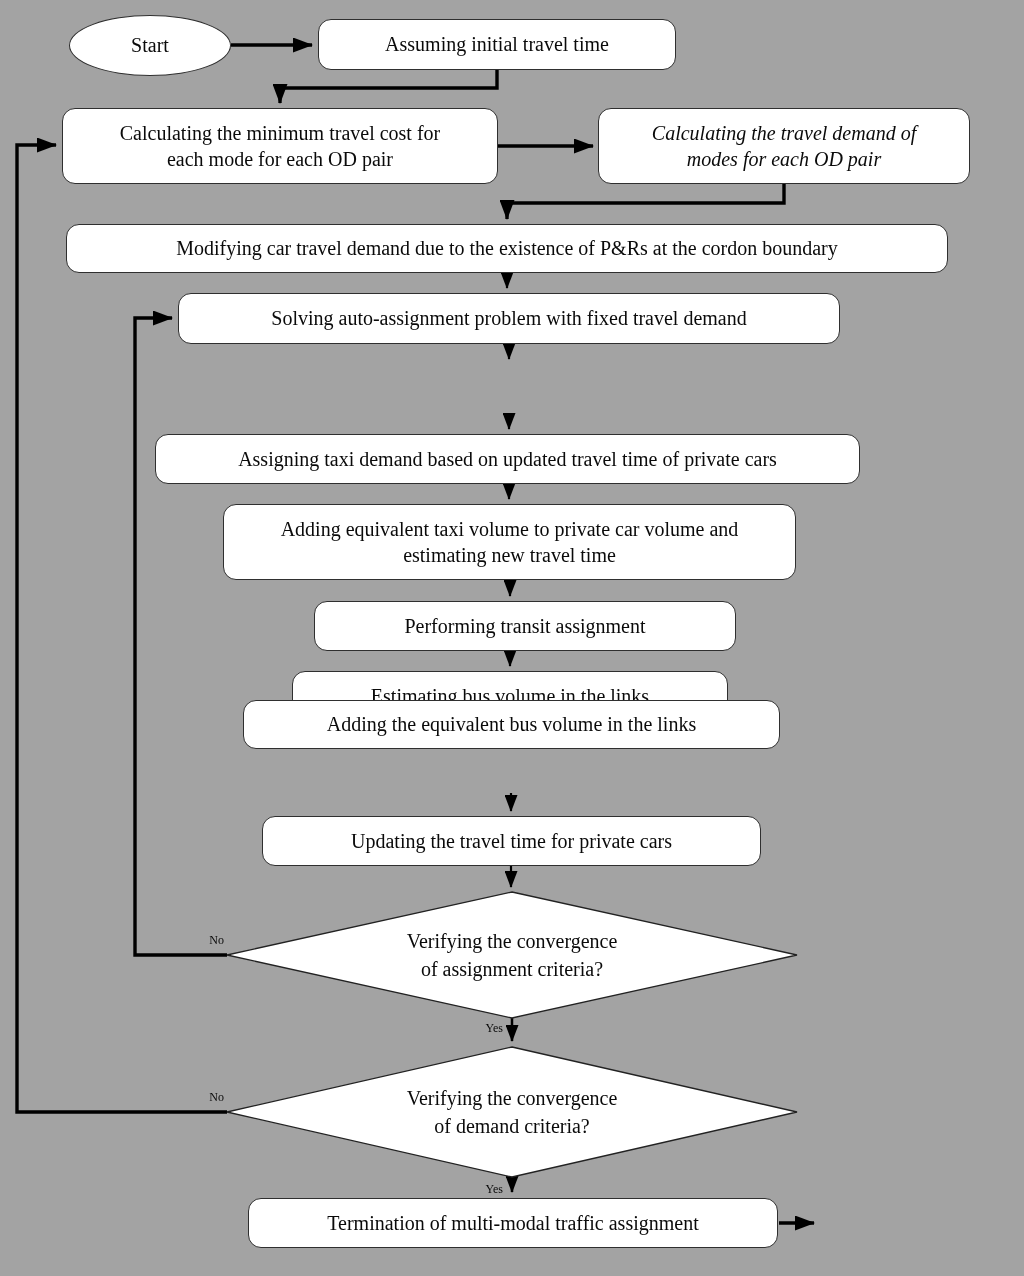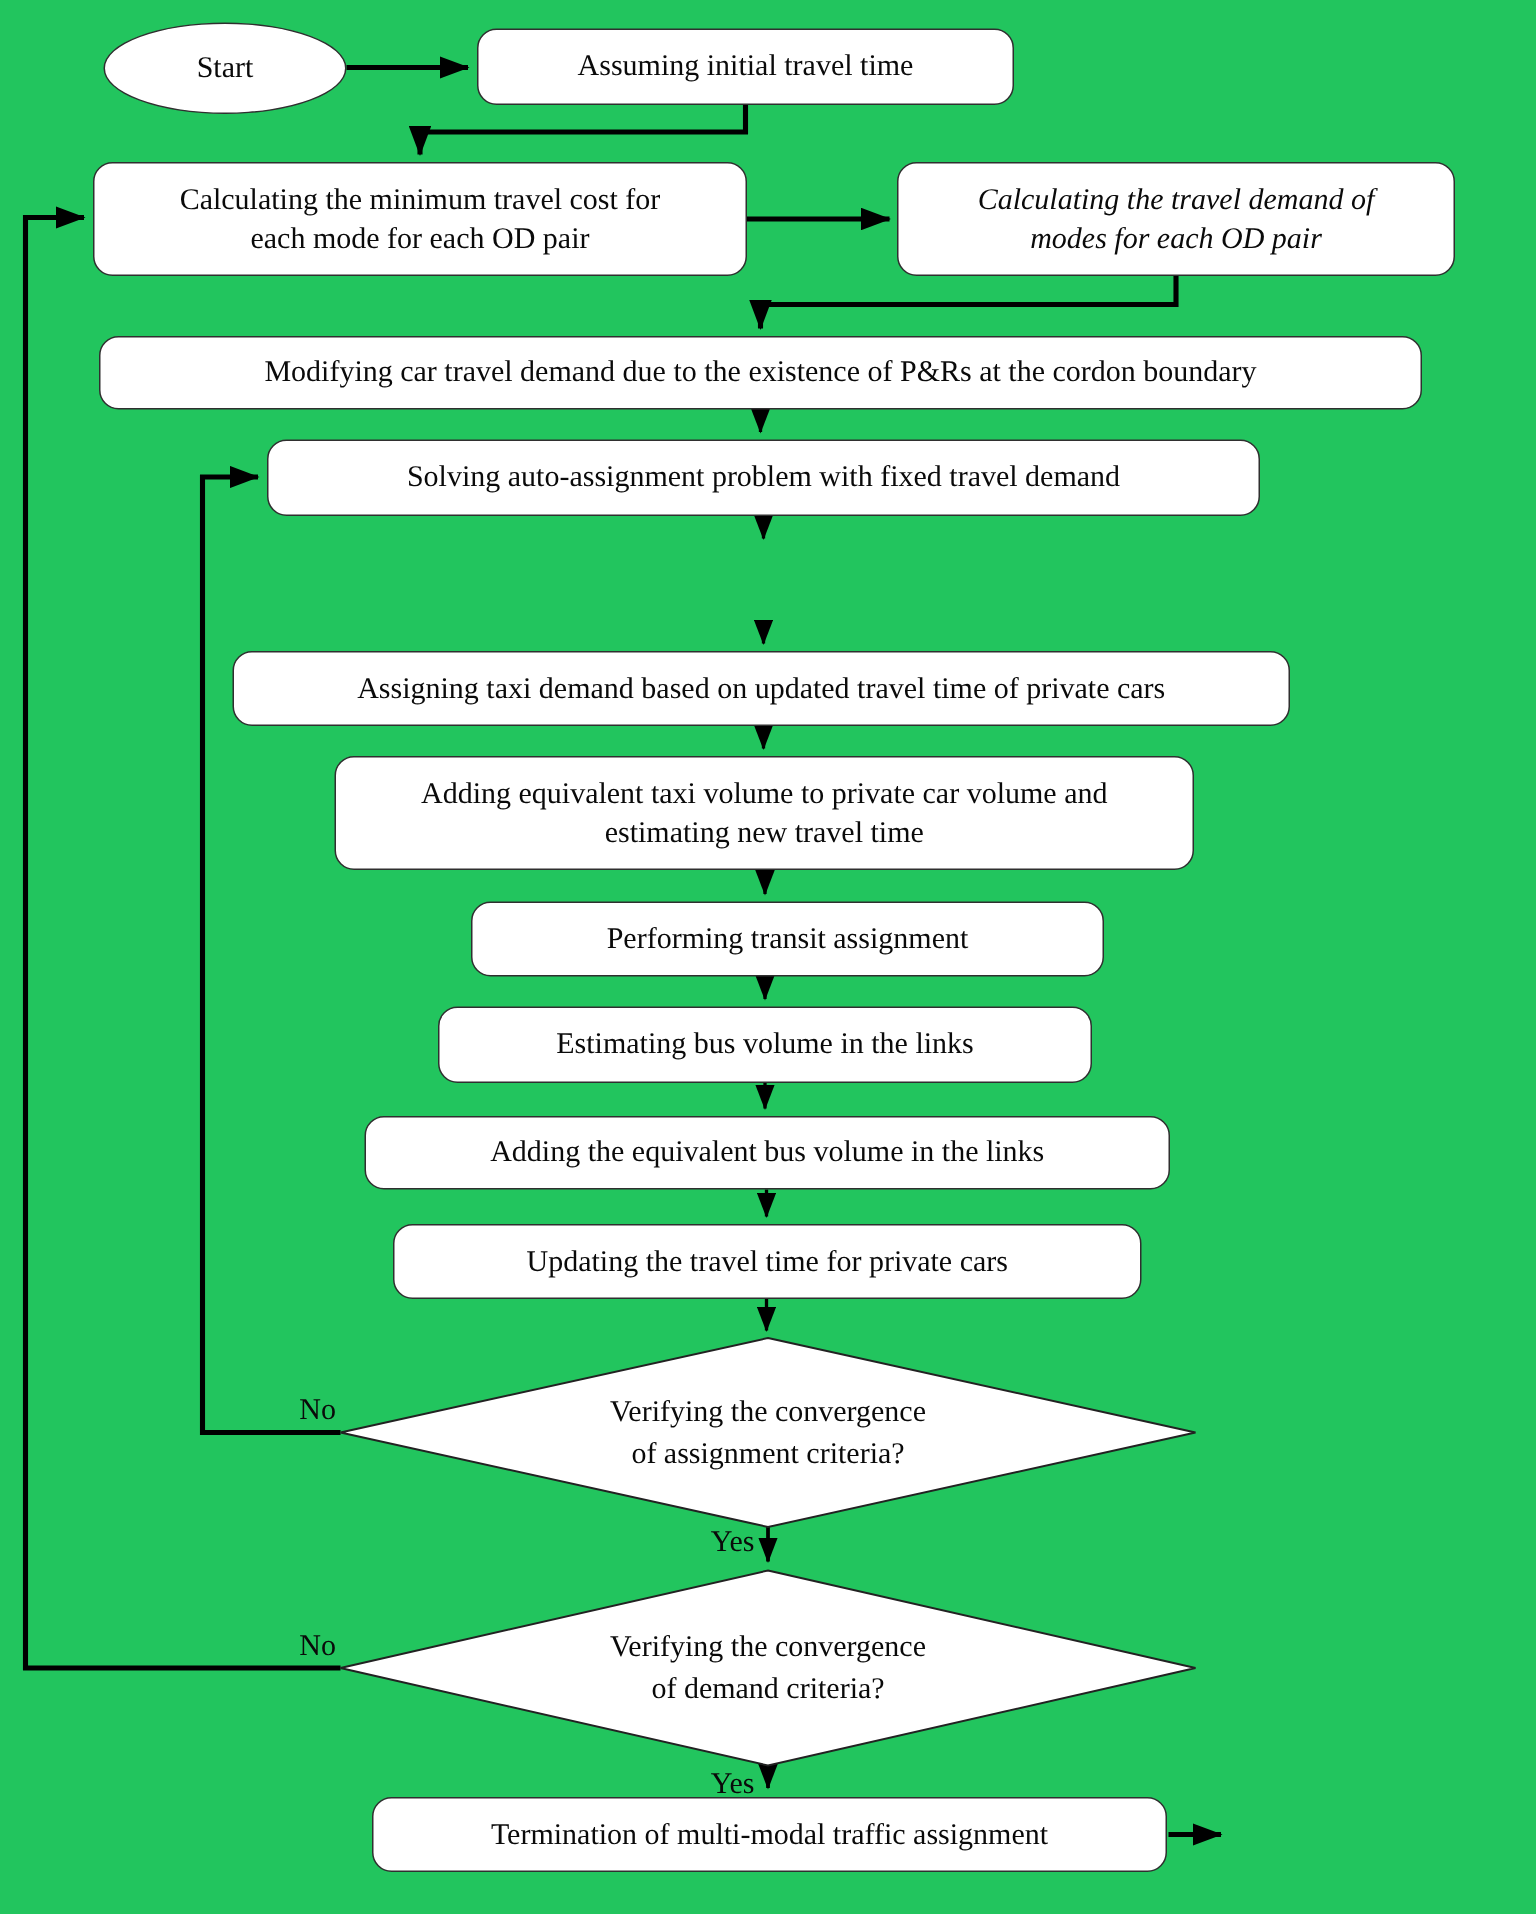--- a/index.html
+++ b/index.html
@@ -1,20 +1,20 @@
 <!DOCTYPE html>
 <html><head>
 <meta charset="utf-8">
 <style>
   html, body { margin:0; padding:0; background:#ffffff; }
   .canvas {
     position: relative;
     width: 1024px;
     height: 1276px;
-    background: #22c55e;
+    background: #a3a3a3;
     font-family: "Liberation Serif", serif;
     color: #0a0a0a;
     overflow: hidden;
   }
   svg.edge-layer { position:absolute; left:0; top:0; width:1024px; height:1276px; }
   .node {
     position: absolute;
     box-sizing: border-box;
     display: flex;
     align-items: center;
@@ -37,21 +37,21 @@
     font-size: 20px;
     line-height: 1.4;
     white-space: pre-line;
     background: transparent;
   }
   .elabel {
     position: absolute;
     display: flex;
     align-items: center;
     justify-content: flex-end;
-    font-size: 20px;
+    font-size: 12px;
     background: transparent;
   }
 </style>
 </head>
 <body>
 
 <div class="canvas">
 
   <svg class="edge-layer" viewBox="0 0 1024 1276" xmlns="http://www.w3.org/2000/svg">
     <defs>
@@ -115,21 +115,21 @@
   <div class="node" style="left:223px; top:504px; width:573px; height:76px;">
     <span>Adding equivalent taxi volume to private car volume and
 estimating new travel time</span>
   </div>
   <div class="node" style="left:314px; top:601px; width:422px; height:50px;">
     <span>Performing transit assignment</span>
   </div>
   <div class="node" style="left:292px; top:671px; width:436px; height:51px;">
     <span>Estimating bus volume in the links</span>
   </div>
-  <div class="node" style="left:243px; top:744px; width:537px; height:49px;">
+  <div class="node" style="left:243px; top:700px; width:537px; height:49px;">
     <span>Adding the equivalent bus volume in the links</span>
   </div>
   <div class="node" style="left:262px; top:816px; width:499px; height:50px;">
     <span>Updating the travel time for private cars</span>
   </div>
   <div class="node" style="left:248px; top:1198px; width:530px; height:50px;">
     <span>Termination of multi-modal traffic assignment</span>
   </div>
 
   <div class="dlabel" style="left:362px; top:925px; width:300px; height:60px;">Verifying the convergence

